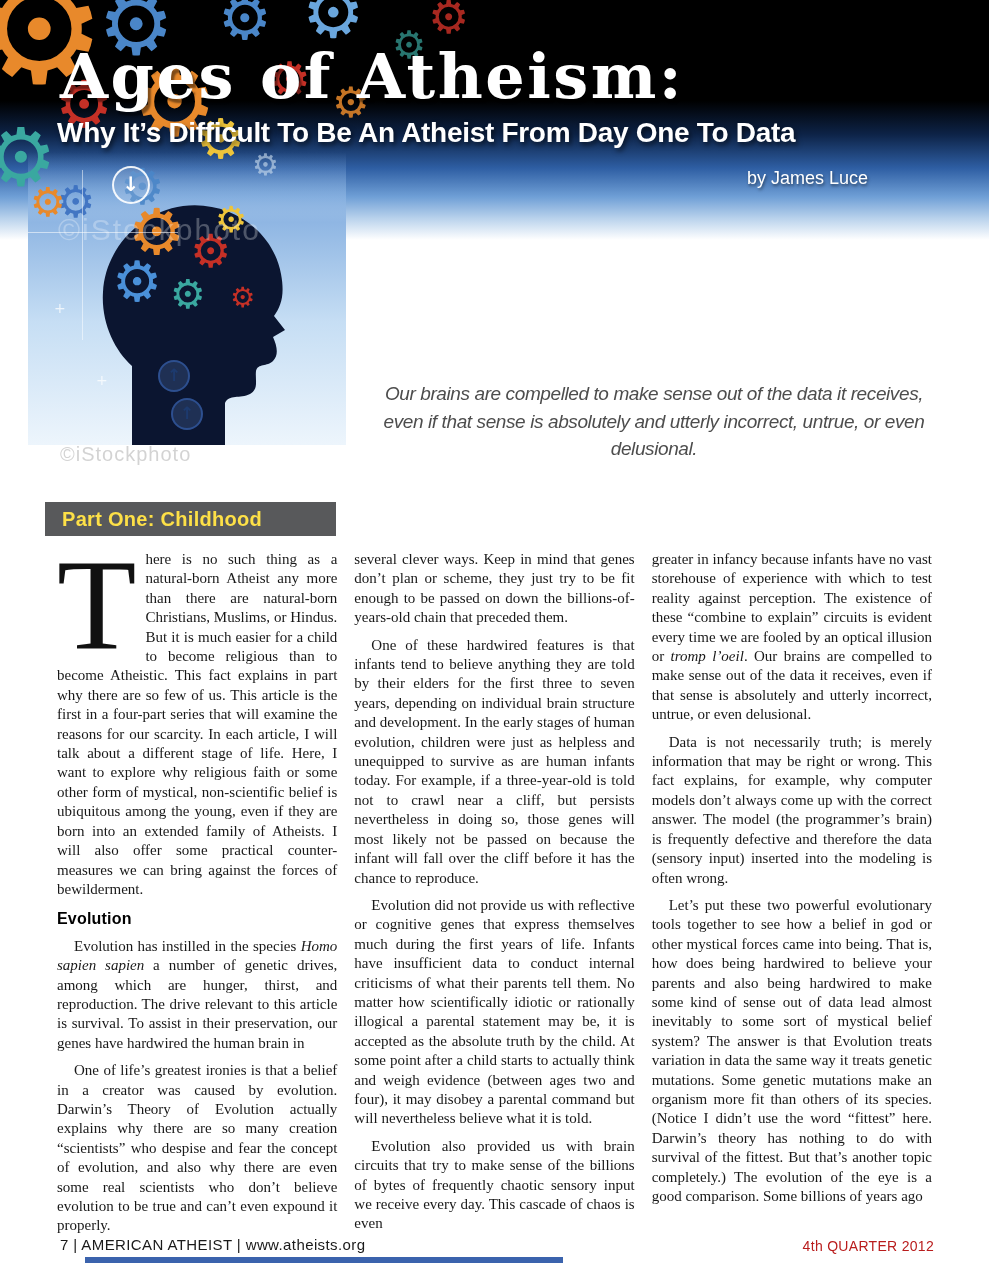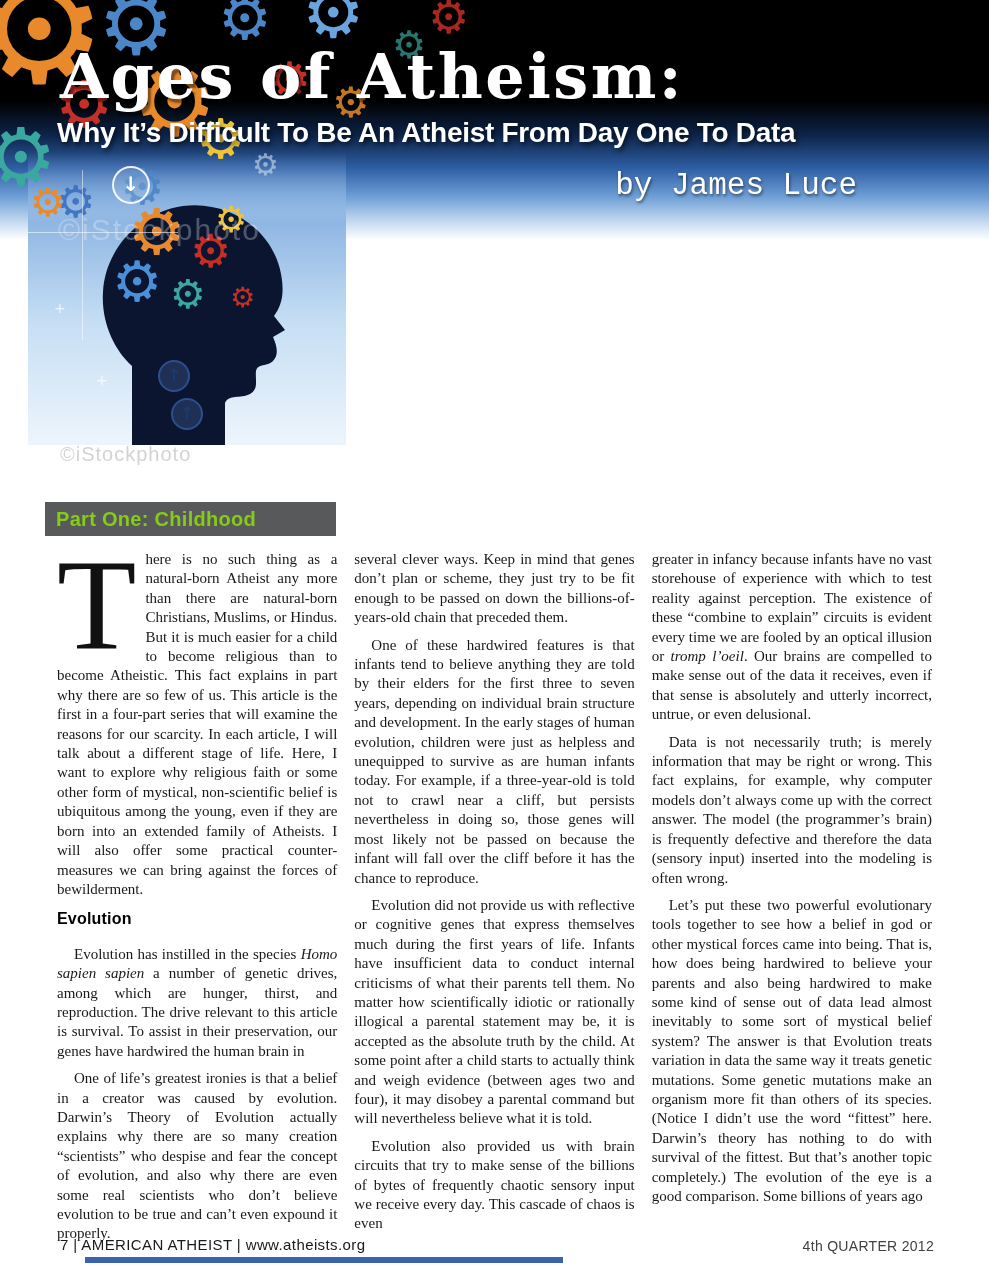--- a/index.html
+++ b/index.html
@@ -50,52 +50,52 @@
   .grid-v{position:absolute;left:54px;top:18px;width:1px;height:170px;background:rgba(255,255,255,.5);}
   .plus-mark{position:absolute;color:rgba(255,255,255,.75);font-family:"DejaVu Sans",sans-serif;font-size:14px;}
   .pm1{left:26px;top:148px;} .pm2{left:68px;top:220px;}
 
   .title{position:absolute;left:60px;top:46px;margin:0;z-index:3;
         font-family:"DejaVu Serif",serif;font-weight:bold;font-size:62px;line-height:1;
         color:#ffffff;letter-spacing:2.5px;text-shadow:3px 4px 2px rgba(0,0,0,.45);}
   .subtitle{position:absolute;left:57px;top:118px;margin:0;z-index:3;width:880px;
         font-family:"Liberation Sans",sans-serif;font-weight:bold;font-size:28px;line-height:1.1;
         color:#ffffff;letter-spacing:-0.3px;text-shadow:2px 3px 5px rgba(0,0,0,.6);}
-  .byline{position:absolute;right:132px;top:168px;z-index:3;
-        font-family:Liberation Mono, monospace;font-size:31px;color:#ffffff;
+  .byline{position:absolute;right:121px;top:168px;z-index:3;
+        font-family:Liberation Sans, sans-serif;font-size:18px;color:#ffffff;
         text-shadow:1px 2px 3px rgba(0,0,0,.5);}
   .watermark{position:absolute;z-index:3;font-family:"Liberation Sans",sans-serif;user-select:none;margin-top:25px;}
   .wm1{left:58px;top:188px;font-size:30px;color:rgba(255,255,255,.28);letter-spacing:2px;}
   .wm2{left:60px;top:418px;font-size:20px;color:rgba(110,110,110,.30);letter-spacing:1px;z-index:2;}
   .pullquote{position:absolute;left:368px;top:380px;width:572px;z-index:3;
         font-family:"Liberation Sans",sans-serif;font-style:italic;font-size:19px;line-height:1.45;
         color:#4d4d4d;letter-spacing:-0.4px;text-align:center;}
 
   
   .section-bar{margin:42px 0 0 45px;width:291px;height:34px;background:#58595b;}
-  .section-bar span{display:block;padding-left:11px;line-height:34px;
-        font-family:"Liberation Sans",sans-serif;font-weight:bold;font-size:20px;color:#84cc16;
+  .section-bar span{display:block;padding-left:17px;line-height:34px;
+        font-family:"Liberation Sans",sans-serif;font-weight:bold;font-size:20px;color:#fde047;
         letter-spacing:0.3px;}
 
   
   .columns{display:flex;gap:17px;margin:14px 57px 0 57px;}
   .col{flex:1;font-size:15px;line-height:19.4px;text-align:justify;color:#181818;}
   .col p{margin:0;}
   .col p.indent{text-indent:17px;margin-top:8px;}
   .dropcap{float:left;font-family:"Liberation Serif",serif;font-size:130px;line-height:96px;
         padding:6px 9px 0 0;color:#111;}
-  .subhead{margin:10px 0 16px 0;font-family:"Liberation Sans",sans-serif;font-weight:bold;
+  .subhead{margin:10px 0 8px 0;font-family:"Liberation Sans",sans-serif;font-weight:bold;
         font-size:16px;color:#000;letter-spacing:0.2px;text-align:left;}
   em{font-style:italic;}
 
   
   .footer-left{position:absolute;left:60px;top:1236px;font-family:"Liberation Sans",sans-serif;
         font-size:15px;color:#1a1a1a;letter-spacing:0.4px;}
   .footer-right{position:absolute;right:55px;top:1238px;font-family:"Liberation Sans",sans-serif;
-        font-size:14px;color:#404040;letter-spacing:0.3px;}
+        font-size:14px;color:#b91c1c;letter-spacing:0.3px;}
   .footer-rule{position:absolute;left:85px;top:1257px;width:478px;height:6px;background:#3b63ad;}
 </style>
 </head>
 <body>
 
 <div class="page">
 
   <div class="header">
     <div class="band"></div>
 
@@ -139,20 +139,21 @@
       <span class="gear g15">⚙</span>
       <span class="circle-arrow down1">↓</span>
     </div>
 
     <div class="watermark wm1">©iStockphoto</div>
     <div class="watermark wm2">©iStockphoto</div>
 
     <h1 class="title">Ages of Atheism:</h1>
     <h2 class="subtitle">Why It’s Difficult To Be An Atheist From Day One To Data</h2>
     <div class="byline">by James Luce</div>
+    <div class="pullquote">Our brains are compelled to make sense out of the data it receives, even if that sense is absolutely and utterly incorrect, untrue, or even delusional.</div>
   </div>
 
   <div class="section-bar">
     <span>Part One: Childhood</span>
   </div>
 
   <div class="columns">
     <div class="col">
       <p><span class="dropcap">T</span><span>here is no such thing as a natural-born Atheist any more than there are natural-born Christians, Muslims, or Hindus. But it is much easier for a child to become religious than to become Atheistic. This fact explains in part why there are so few of us. This article is the first in a four-part series that will examine the reasons for our scarcity. In each article, I will talk about a different stage of life. Here, I want to explore why religious faith or some other form of mystical, non-scientific belief is ubiquitous among the young, even if they are born into an extended family of Atheists. I will also offer some practical counter-measures we can bring against the forces of bewilderment.</span></p>
       <h3 class="subhead">Evolution</h3>

